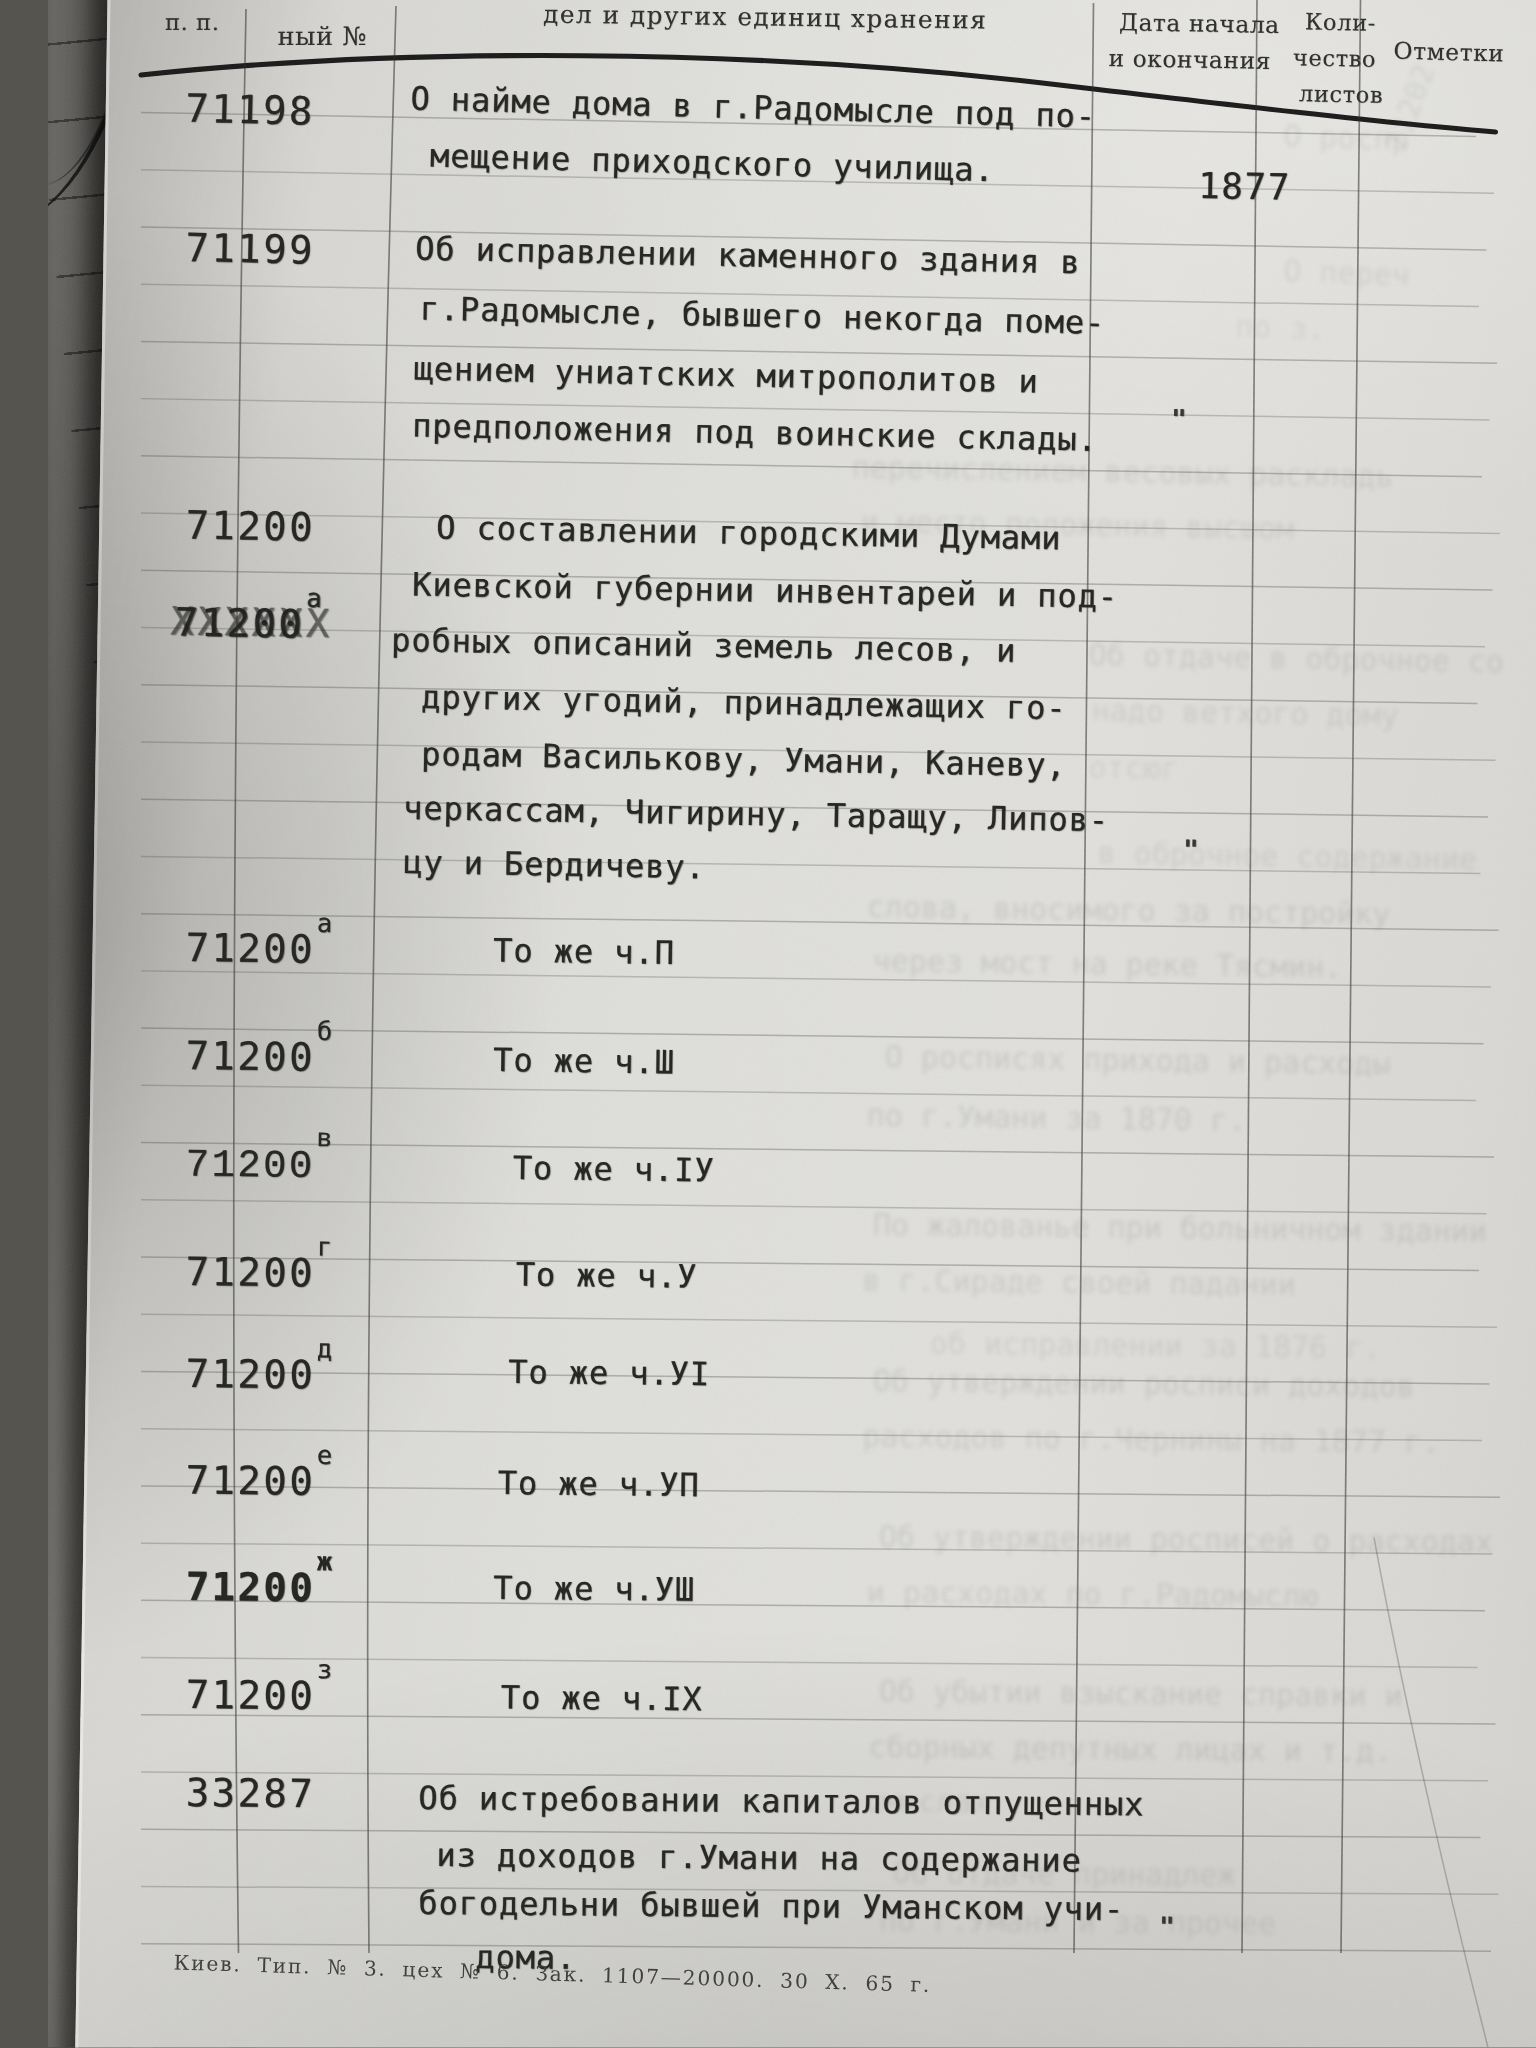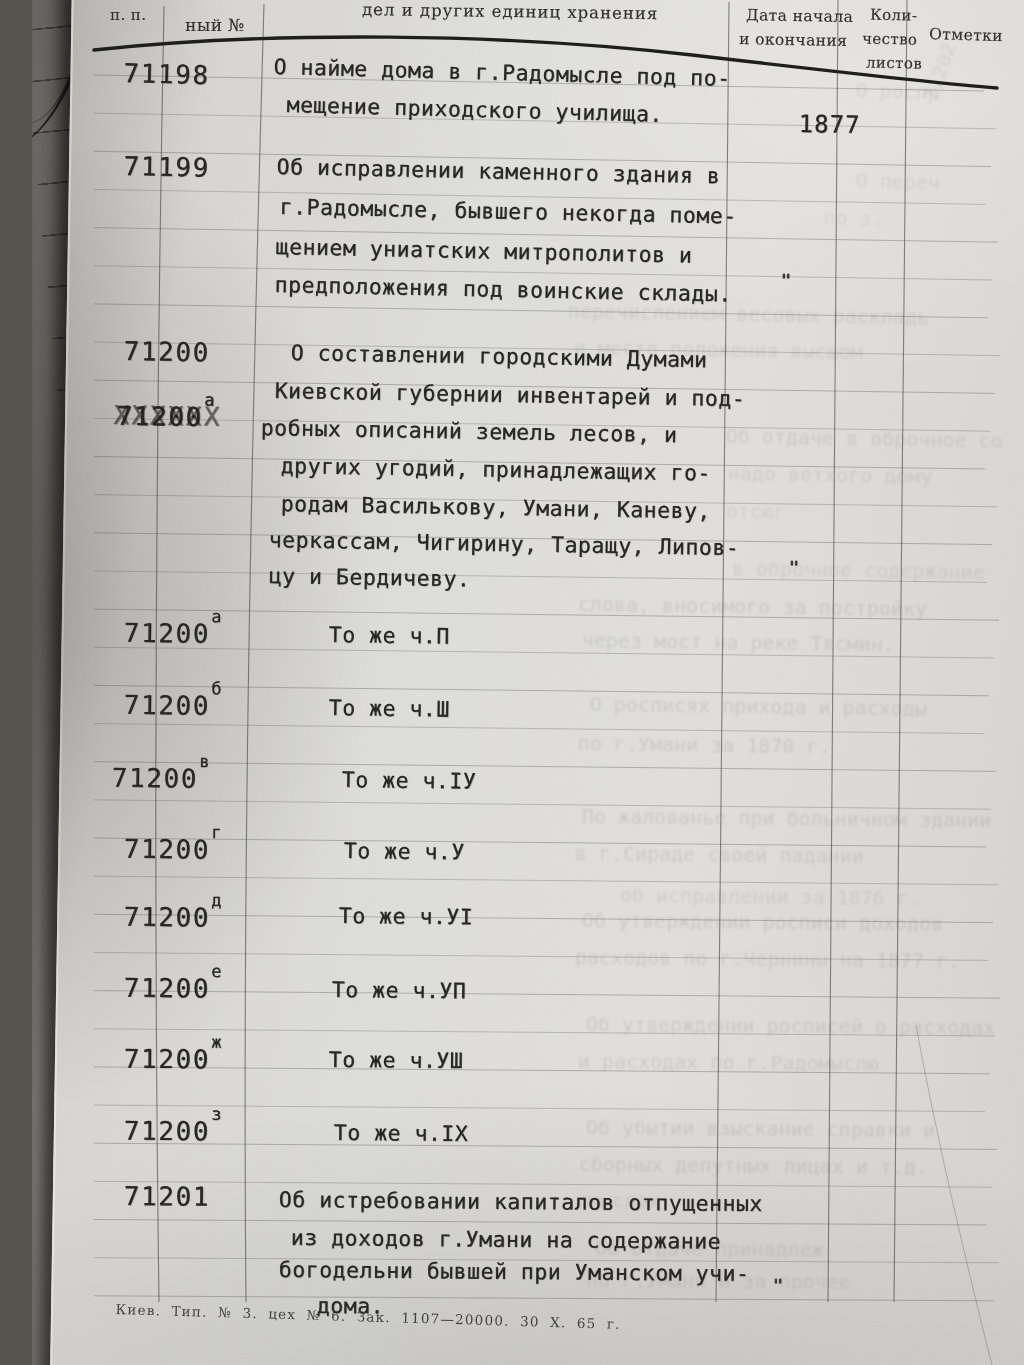--- a/index.html
+++ b/index.html
@@ -183,33 +183,33 @@
       <div class="typed line" style="left: 229px; top: 415px; transform: rotate(1deg);">робных описаний земель лесов, и</div>
       <div class="typed line" style="left: 249px; top: 453px; transform: rotate(1deg);">других угодий, принадлежащих го-</div>
       <div class="typed line" style="left: 249px; top: 491px; transform: rotate(1deg);">родам Василькову, Умани, Каневу,</div>
       <div class="typed line" style="left: 237px; top: 527px; transform: rotate(1deg);">черкассам, Чигирину, Таращу, Липов-</div>
       <div class="typed line" style="left: 237px; top: 563px; transform: rotate(1deg);">цу и Бердичеву.</div>
       <div class="typed ditto" style="left: 757px; top: 557px; transform: rotate(1deg);">"</div>
       <div class="typed num" style="left: 92px; top: 616px; transform: rotate(0.8deg);"><span>71200</span><sup class="supl">а</sup></div>
       <div class="typed line" style="left: 297px; top: 622px; transform: rotate(0.8deg);">То же ч.П</div>
       <div class="typed num" style="left: 92px; top: 688px; transform: rotate(0.8deg);"><span>71200</span><sup class="supl">б</sup></div>
       <div class="typed line" style="left: 297px; top: 695px; transform: rotate(0.8deg);">То же ч.Ш</div>
-      <div class="typed num" style="left: 80px; top: 761px; transform: rotate(0.7deg);"><span>71200</span><sup class="supl">в</sup></div>
+      <div class="typed num" style="left: 92px; top: 761px; transform: rotate(0.7deg); font-family: Liberation Mono, monospace;"><span>71200</span><sup class="supl">в</sup></div>
       <div class="typed line" style="left: 310px; top: 767px; transform: rotate(0.7deg);">То же ч.IУ</div>
       <div class="typed num" style="left: 92px; top: 832px; transform: rotate(0.7deg);"><span>71200</span><sup class="supl">г</sup></div>
       <div class="typed line" style="left: 312px; top: 838px; transform: rotate(0.7deg);">То же ч.У</div>
       <div class="typed num" style="left: 92px; top: 900px; transform: rotate(0.6deg);"><span>71200</span><sup class="supl">д</sup></div>
       <div class="typed line" style="left: 307px; top: 903px; transform: rotate(0.6deg);">То же ч.УI</div>
       <div class="typed num" style="left: 92px; top: 971px; transform: rotate(0.6deg);"><span>71200</span><sup class="supl">е</sup></div>
       <div class="typed line" style="left: 300px; top: 977px; transform: rotate(0.6deg);">То же ч.УП</div>
-      <div class="typed num" style="left: 92px; top: 1042px; transform: rotate(0.5deg);"><span>71200</span><sup class="supl">ж</sup></div>
+      <div class="typed num" style="left: 92px; top: 1042px; transform: rotate(0.5deg); font-weight: bold;"><span>71200</span><sup class="supl">ж</sup></div>
       <div class="typed line" style="left: 297px; top: 1047px; transform: rotate(0.5deg);">То же ч.УШ</div>
       <div class="typed num" style="left: 92px; top: 1114px; transform: rotate(0.5deg);"><span>71200</span><sup class="supl">з</sup></div>
       <div class="typed line" style="left: 302px; top: 1120px; transform: rotate(0.5deg);">То же ч.IX</div>
-      <div class="typed num" style="left: 92px; top: 1181px; transform: rotate(0.5deg);"><span>71201</span></div>
+      <div class="typed num" style="left: 92px; top: 1181px; transform: rotate(0.5deg);"><span>33287</span></div>
       <div class="typed line" style="left: 247px; top: 1187px; transform: rotate(0.5deg);">Об истребовании капиталов отпущенных</div>
       <div class="typed line" style="left: 259px; top: 1225px; transform: rotate(0.5deg);">из доходов г.Умани на содержание</div>
       <div class="typed line" style="left: 247px; top: 1257px; transform: rotate(0.5deg);">богодельни бывшей при Уманском учи-</div>
       <div class="typed line" style="left: 285px; top: 1293px; transform: rotate(0.5deg);">дома.</div>
       <div class="typed ditto" style="left: 741px; top: 1275px; transform: rotate(1deg);">"</div>
     </div>
 
   <div class="imprint">Киев. Тип. № 3. цех № 6. Зак. 1107—20000. 30 X. 65 г.</div>
 
   <svg class="noise" width="1024" height="1365">

